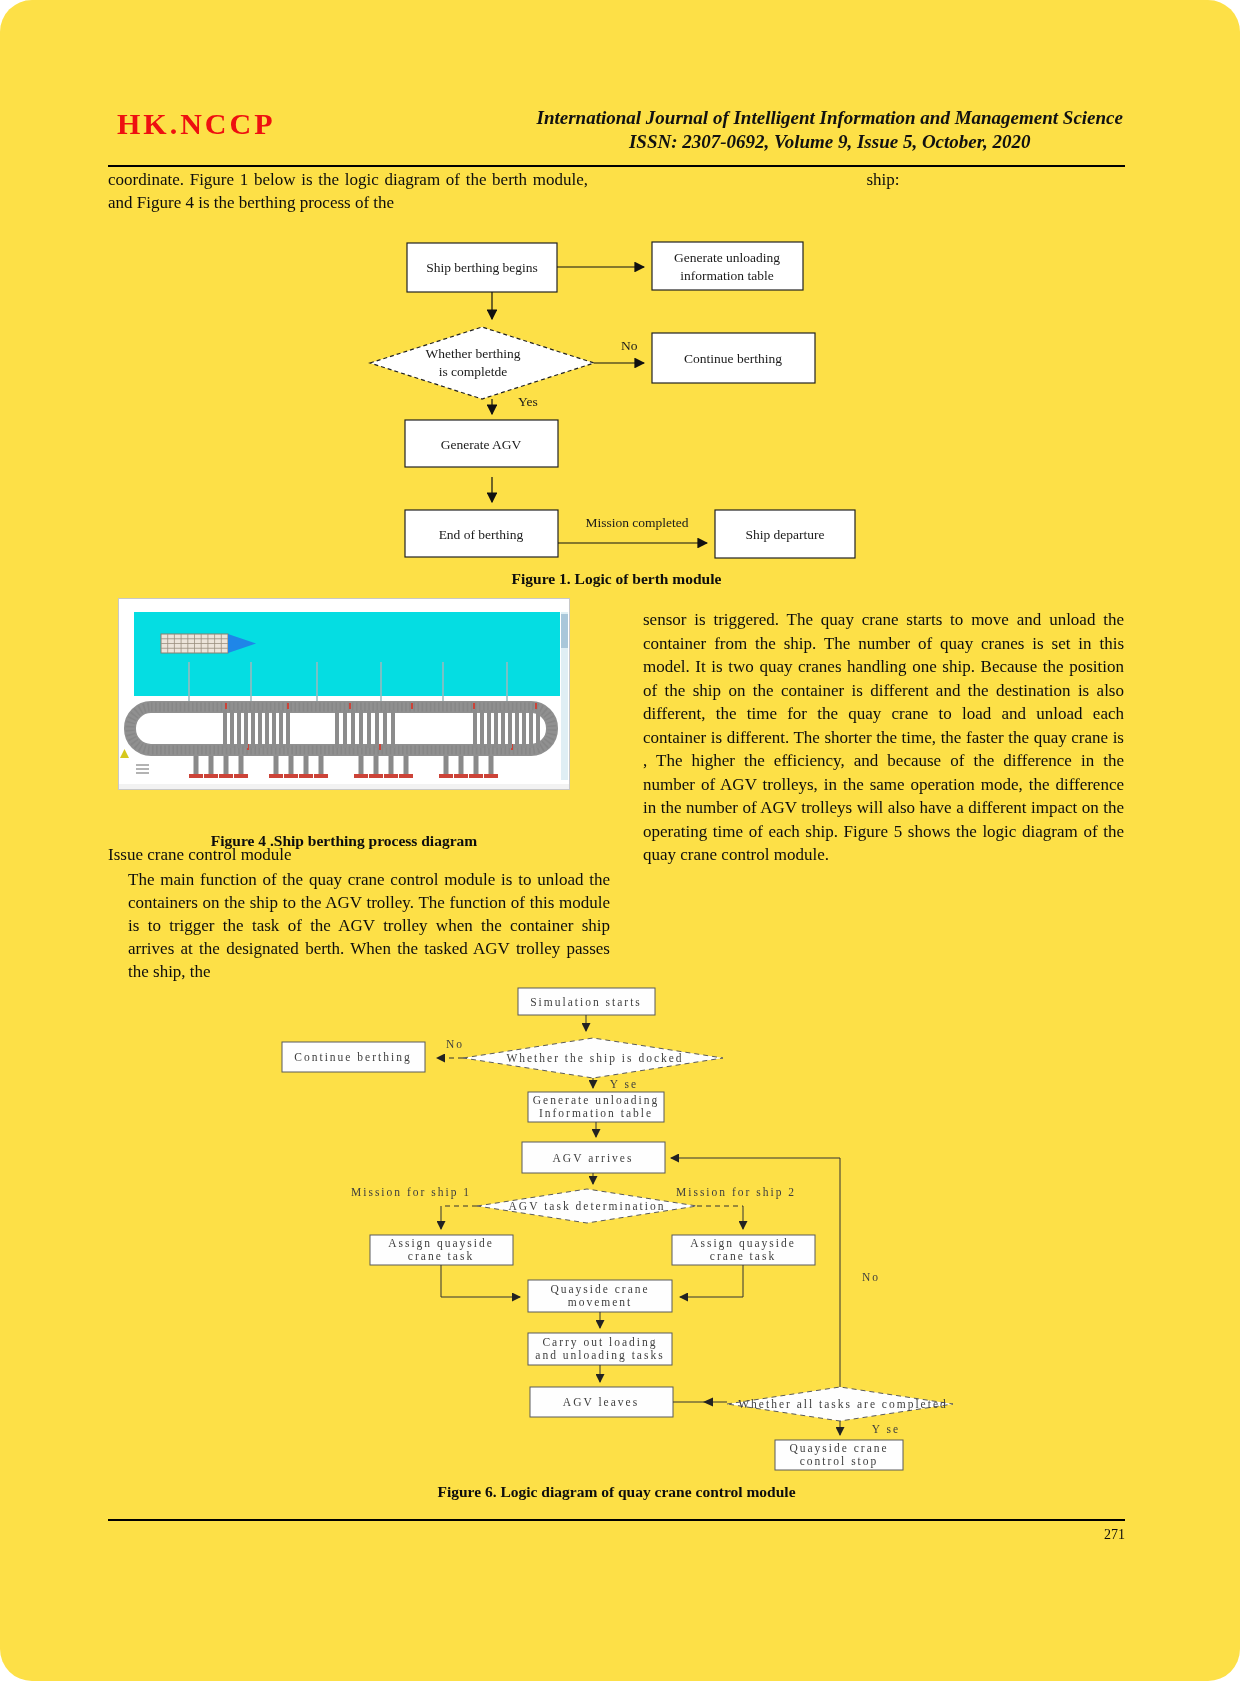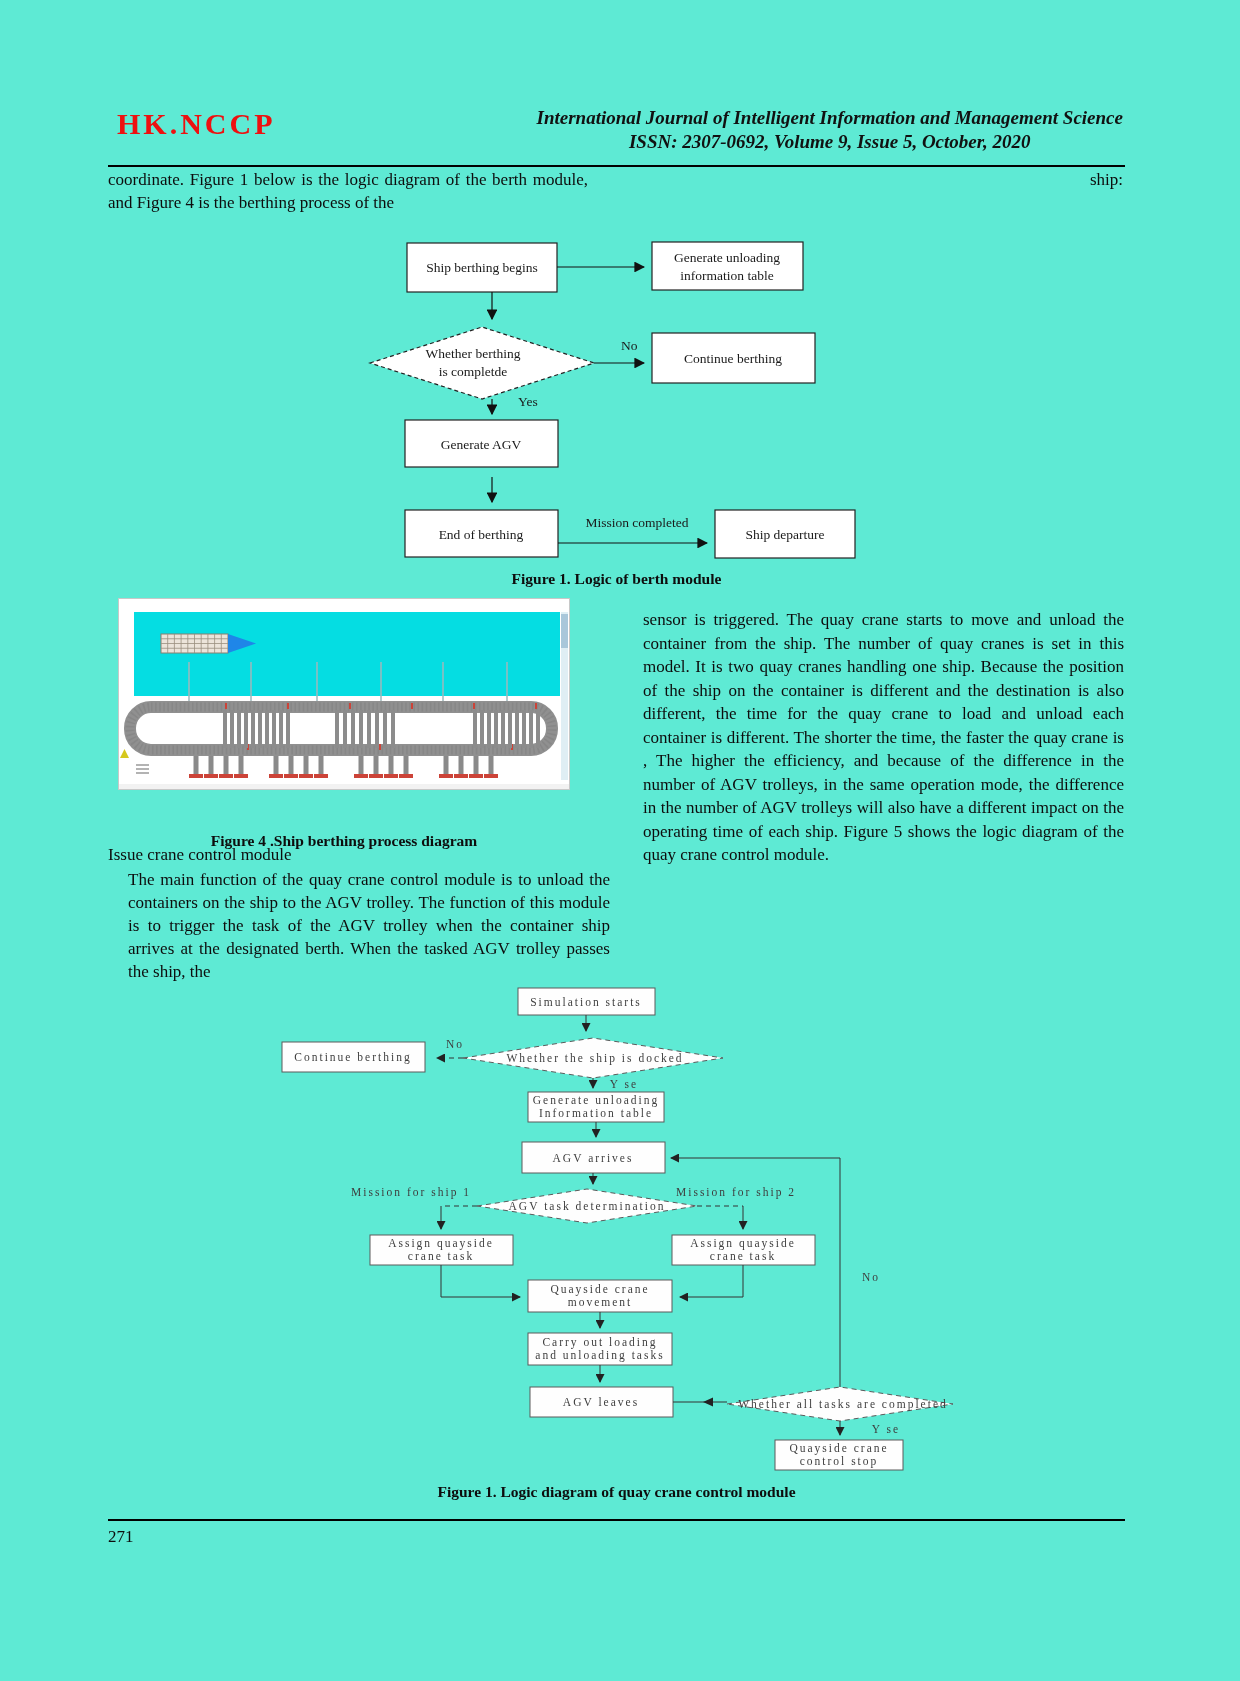--- a/index.html
+++ b/index.html
@@ -1,37 +1,37 @@
 <!DOCTYPE html>
 <html style="--logo-red: #ee1010; --water-cyan: #05dde2; --ship-blue: #1f86e8; --track-gray: #909090; --foot-red: #cc4338;"><head>
 <meta charset="utf-8">
 <style>
   html,body{margin:0;padding:0;background:#fff;}
-  .page{position:relative;width:1240px;height:1681px;background:#5eead4;overflow:hidden;
-        font-family:"Liberation Serif",serif;color:#0d0d0d;}
+  .page{position:relative;width:1240px;height:1681px;background:#fde047;overflow:hidden;
+        font-family:"Liberation Serif",serif;color:#0d0d0d;border-radius:32px;}
   
   .logo{position:absolute;left:117px;top:107px;font-size:30px;font-weight:bold;
         letter-spacing:3px;color:var(--logo-red,#ee1010);}
   .hdr-right{position:absolute;right:117px;top:106px;text-align:center;font-style:italic;
         font-weight:bold;font-size:19px;line-height:24px;color:#111;}
   .hdr-rule{position:absolute;left:108px;top:165px;width:1017px;height:2px;background:#000;}
   .ftr-rule{position:absolute;left:108px;top:1519px;width:1017px;height:2px;background:#000;}
   
   .col{position:absolute;text-align:justify;font-size:17px;line-height:23px;}
   .intro-left{left:108px;top:168px;width:480px;}
-  .intro-right{left:643px;top:168px;width:480px;text-align:right;}
+  .intro-right{left:643px;top:168px;width:480px;text-align:center;}
   .rcol{left:643px;top:608px;width:481px;line-height:23.5px;}
   .heading{position:absolute;left:108px;top:845px;font-size:17px;}
   .lcol{left:108px;top:868px;width:482px;margin-left:20px;}
   .caption{position:absolute;left:108px;width:1017px;text-align:center;
            font-weight:bold;font-size:15.5px;}
   .cap3{top:570px;}
   .cap4{left:118px;width:452px;top:799px;margin-top:33px;}
   .cap5{top:1483px;}
-  .pageno{position:absolute;left:108px;width:1017px;top:1527px;text-align:left;font-size:17px;}
+  .pageno{position:absolute;left:108px;width:1017px;top:1527px;text-align:right;font-size:14px;}
   
   .f3t{font-family:"Liberation Serif",serif;font-size:13.5px;fill:#1a1a1a;}
   .f3box{fill:#fff;stroke:#222;stroke-width:1.2;}
   .f3ln{stroke:#111;stroke-width:1.2;fill:none;}
   .dash3{stroke-dasharray:4 3;}
   .f5t{font-family:"Liberation Serif",serif;font-size:11.5px;fill:#3e3e3e;letter-spacing:2px;}
   .f5box{fill:#fefefe;stroke:#5a5a5a;stroke-width:1;}
   .f5ln{stroke:#333;stroke-width:1;fill:none;}
   .dash5{stroke-dasharray:5 4;}
   svg{position:absolute;}
@@ -192,18 +192,18 @@
     <text class="f5t" x="843" y="1408" text-anchor="middle">Whether all tasks are completed</text>
     <text class="f5t" x="862" y="1281">No</text>
     <text class="f5t" x="886" y="1433" text-anchor="middle">Y se</text>
     <line class="f5ln" x1="840" y1="1421" x2="840" y2="1435" marker-end="url(#ah5)"></line>
     <polyline class="f5ln" points="840,1387 840,1158 671,1158" marker-end="url(#ah5)"></polyline>
 
     <rect class="f5box" x="775" y="1440" width="128" height="30"></rect>
     <text class="f5t" x="839" y="1452" text-anchor="middle">Quayside crane</text>
     <text class="f5t" x="839" y="1465" text-anchor="middle">control stop</text>
   </svg>
-  <div class="caption cap5">Figure 1. Logic diagram of quay crane control module</div>
+  <div class="caption cap5">Figure 6. Logic diagram of quay crane control module</div>
 
   <div class="ftr-rule"></div>
   <div class="pageno">271</div>
 
 </div>
 
 </body></html>

